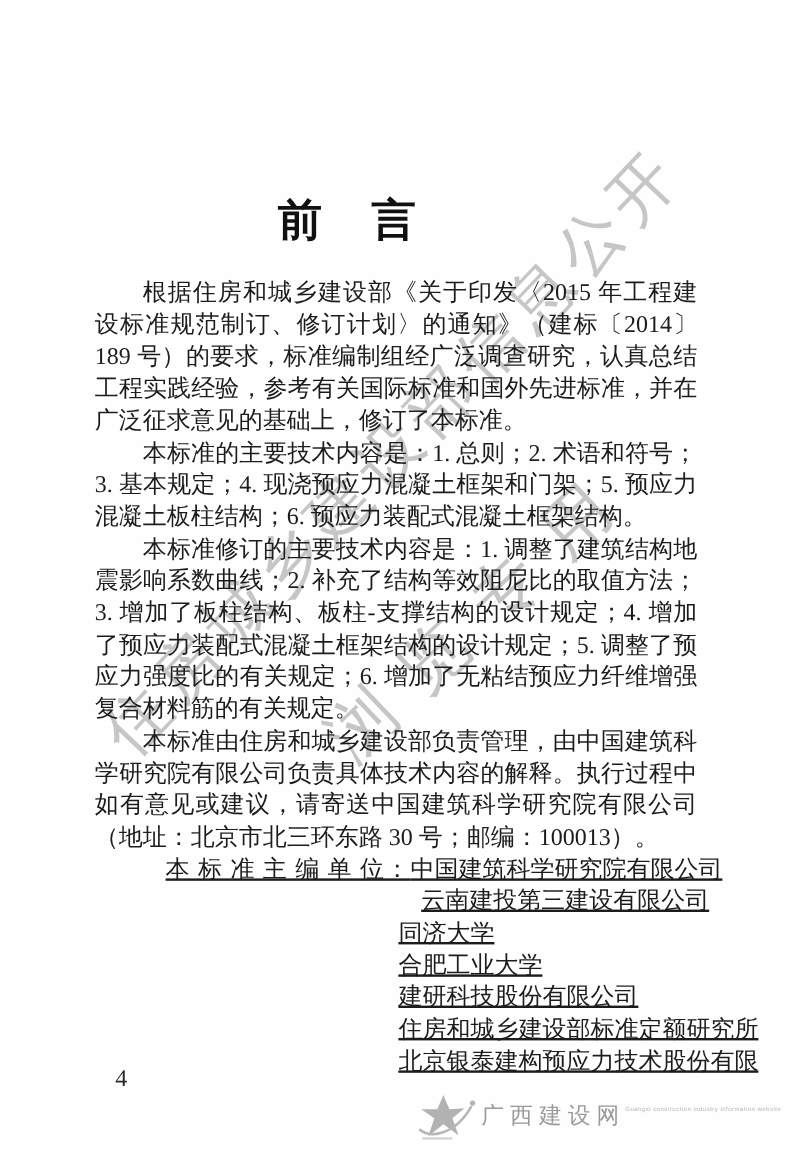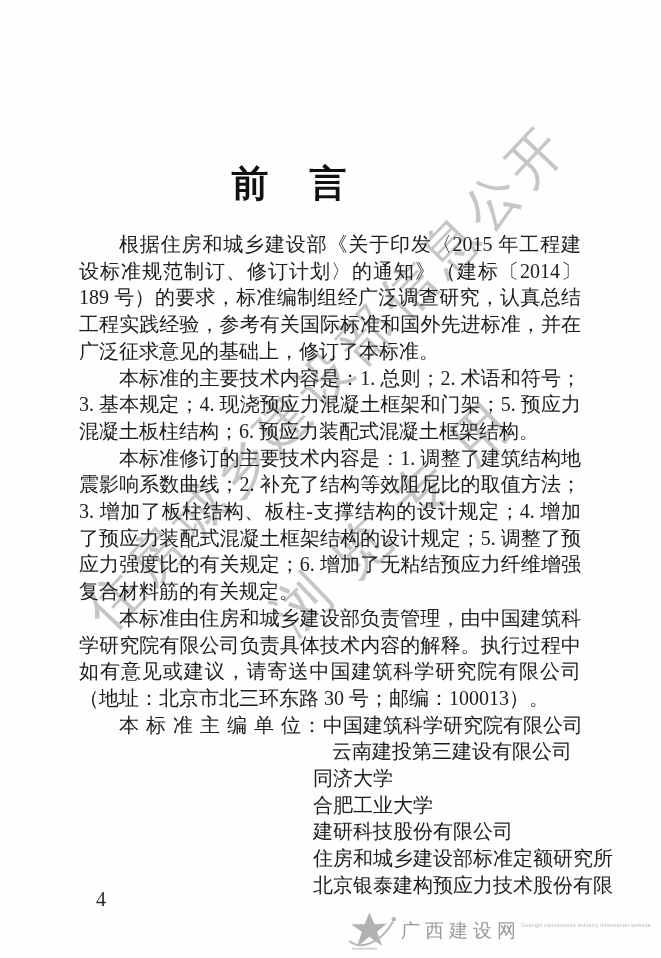--- a/index.html
+++ b/index.html
@@ -51,21 +51,21 @@
   }
 
   .body-block {
     position:absolute; left:79px; top:231px; width:502px;
     font-size:20px; line-height:26.7px;
     text-align:justify;
   }
   .body-block p { margin:0; text-indent:2em; }
 
   .units { margin-top:0; }
-  .unit-row { margin-left:40px; display:flex; text-align:left; }
+  .unit-row { margin-left:59px; display:flex; text-align:left;text-decoration:underline; }
   .unit-label {
     flex:0 0 194px;
     white-space:pre;
     letter-spacing:1px;
   }
   .unit-value { white-space:nowrap; }
   .unit-row.cont-indent .unit-value { padding-left:19px;text-align:right; }
 
   .page-number {
     position:absolute; left:96px; top:888px;

